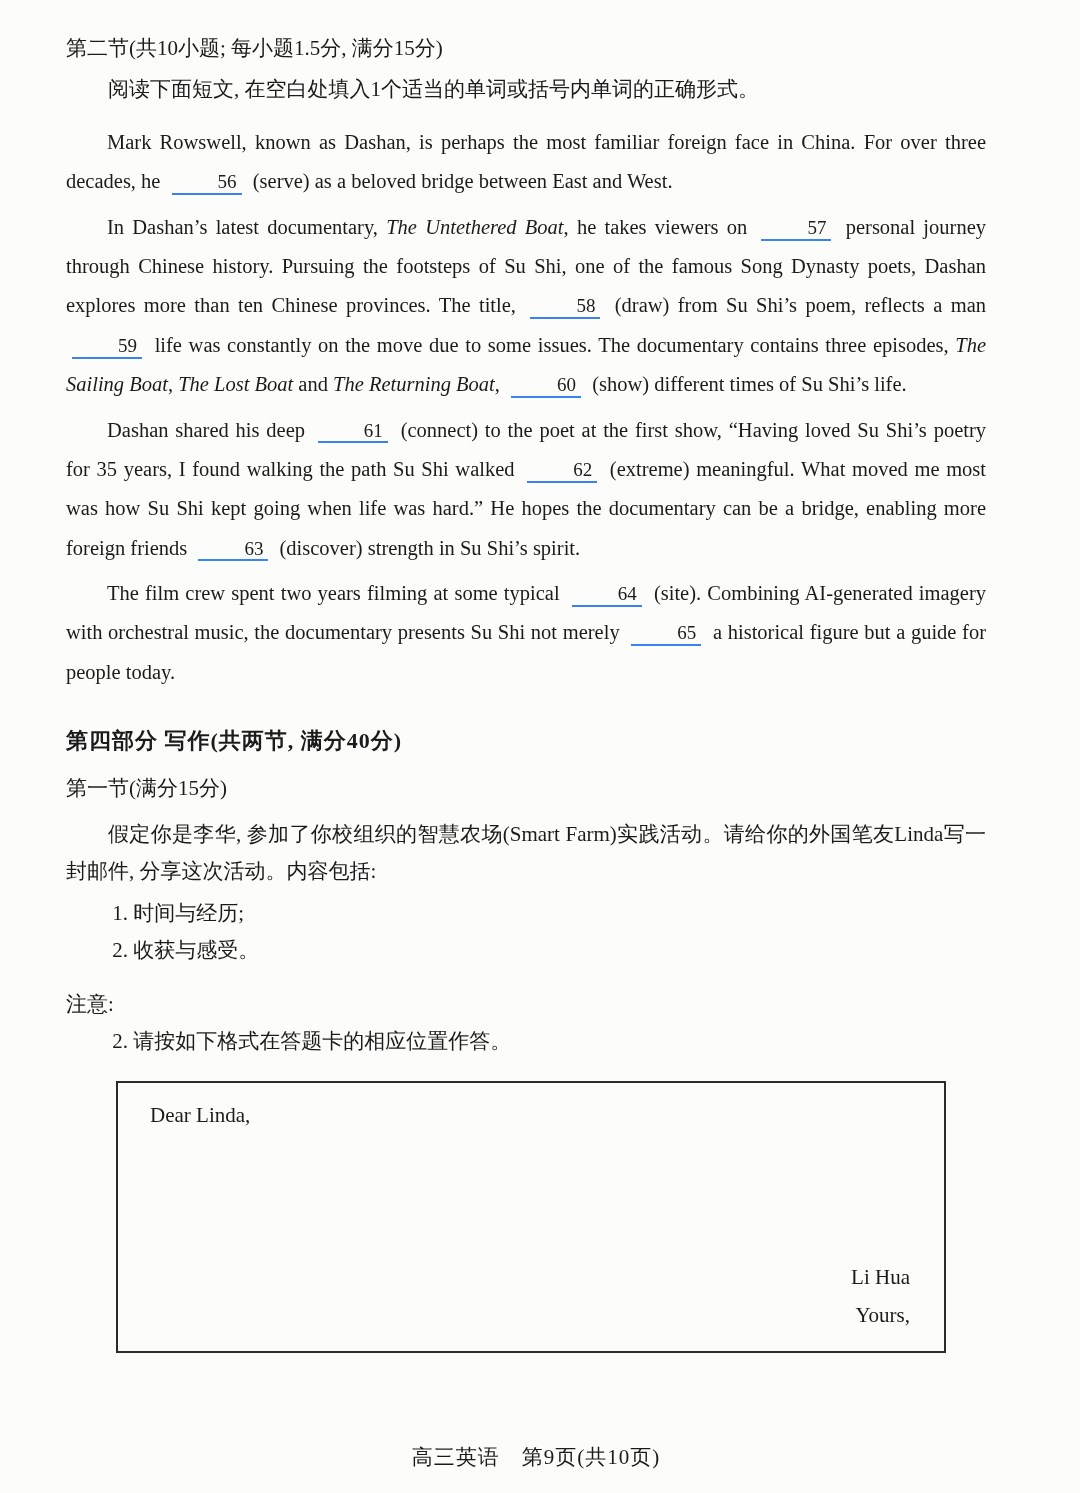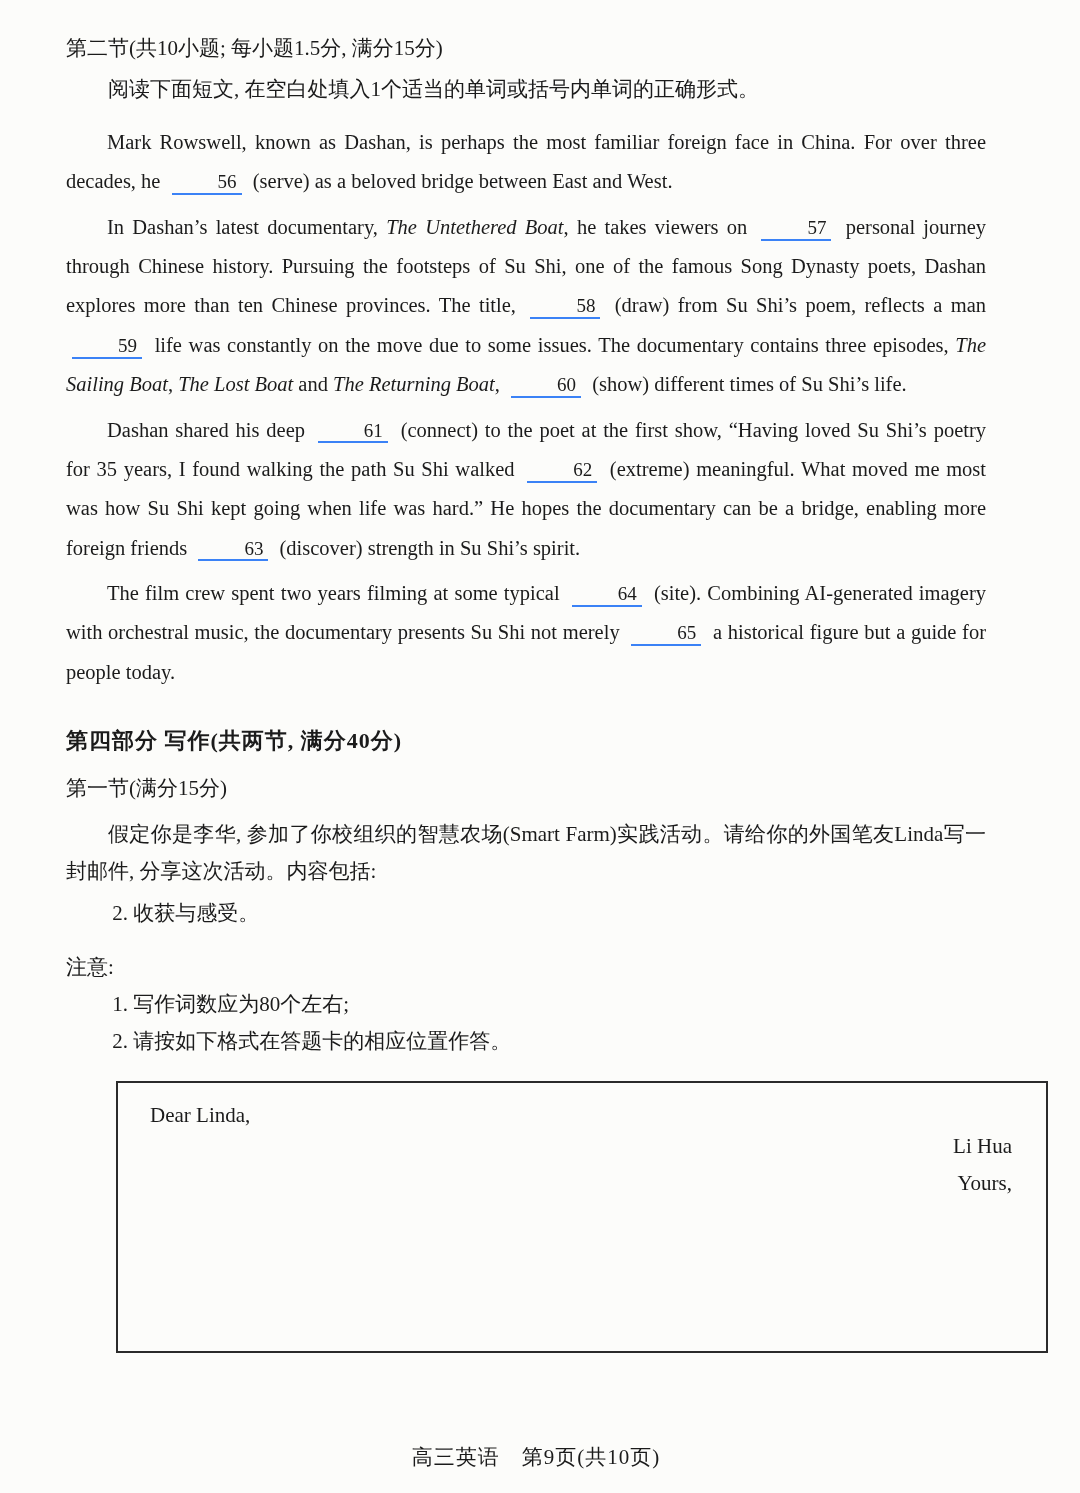--- a/index.html
+++ b/index.html
@@ -45,27 +45,27 @@
     letter-spacing:1px;
   }
   .sec1-heading { font-size:21px; margin-top:18px; }
 
   .prompt { font-size:21px; text-indent:2em; margin-top:14px; line-height:1.75; text-align:justify; }
   .point  { font-size:21px; margin-left:2.2em; margin-top:9px; }
   .notice-label { font-size:21px; margin-top:26px; }
 
   .answer-box {
     margin:26px 0 0 50px;
-    width:932px;
+    width:830px;
     height:272px;
     border:2px solid #2b2b2b;
     background:#fcfcfa;
     display:flex;
     flex-direction:column;
-    justify-content:flex-start;
+    justify-content:space-between;
     padding:20px 30px 16px 32px;
     font-size:21px;
   }
   .closing-block { text-align:right; padding-right:4px; line-height:1.8; }
 
   .footer {
     position:absolute;
     left:0; right:8px;
     bottom:22px;
     text-align:center;
@@ -88,25 +88,25 @@
       <p>Dashan shared his deep <span class="blank">61</span> (connect) to the poet at the first show, “Having loved Su Shi’s poetry for 35 years, I found walking the path Su Shi walked <span class="blank">62</span> (extreme) meaningful. What moved me most was how Su Shi kept going when life was hard.” He hopes the documentary can be a bridge, enabling more foreign friends <span class="blank">63</span> (discover) strength in Su Shi’s spirit.</p>
       <p>The film crew spent two years filming at some typical <span class="blank">64</span> (site). Combining AI-generated imagery with orchestral music, the documentary presents Su Shi not merely <span class="blank">65</span> a historical figure but a guide for people today.</p>
     </div>
 
   <div class="part4-heading">第四部分 写作(共两节, 满分40分)</div>
 
   <div class="sec1-heading">第一节(满分15分)</div>
 
   <div class="prompt">假定你是李华, 参加了你校组织的智慧农场(Smart Farm)实践活动。请给你的外国笔友Linda写一封邮件, 分享这次活动。内容包括:</div>
 
+  <div class="point">1. 时间与经历;</div>
   <div class="point">2. 收获与感受。</div>
 
   <div class="notice-label">注意:</div>
 
-  <div class="point">1. 写作词数应为80个左右;</div>
   <div class="point">2. 请按如下格式在答题卡的相应位置作答。</div>
 
   <div class="answer-box">
     <div class="salutation">Dear Linda,</div>
     <div class="closing-block">
       <div>Li Hua</div>
       <div>Yours,</div>
     </div>
   </div>
 

